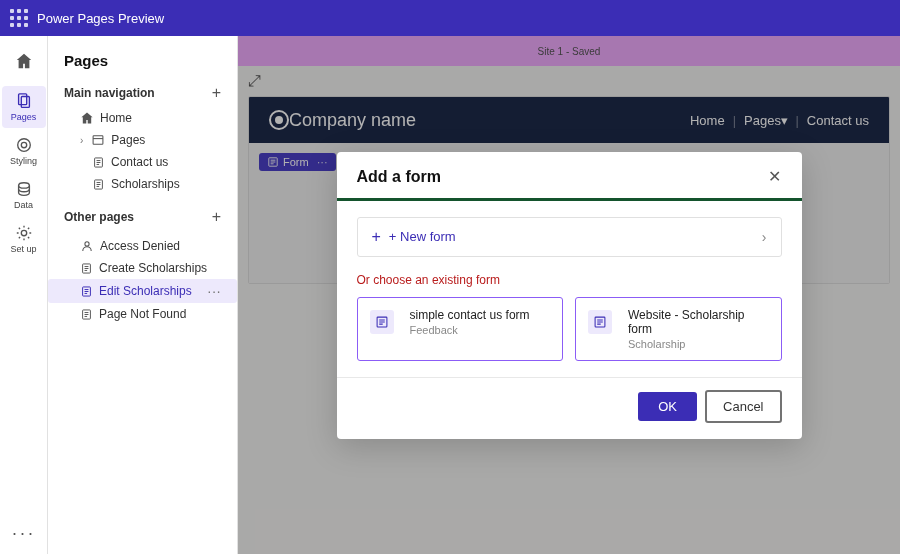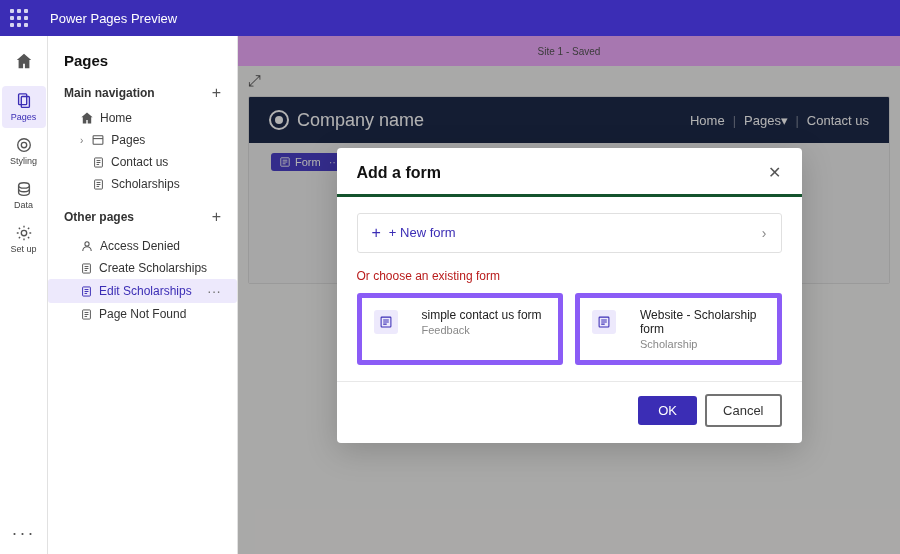--- a/index.html
+++ b/index.html
@@ -6,21 +6,21 @@
 
     body { width: 900px; height: 554px; overflow: hidden; background: #f3f2f1; }
 
     
     .top-bar {
       background: #3b2db5;
       height: 36px;
       display: flex;
       align-items: center;
       padding: 0 10px;
-      gap: 21px;
+      gap: 8px;
     }
     .top-bar-grid {
       display: grid;
       grid-template-columns: repeat(3,5px);
       grid-template-rows: repeat(3,5px);
       gap: 2px;
     }
     .top-bar-grid span {
       width: 4px; height: 4px;
       background: rgba(255,255,255,0.8);
@@ -192,21 +192,20 @@
       background: #1e2a4a;
       height: 46px;
       display: flex;
       align-items: center;
       padding: 0 20px;
       gap: 10px;
     }
     .website-nav-logo {
       display: flex;
       align-items: center;
-      gap: 8px;
       color: #fff;
       font-size: 18px;
       font-weight: 300;
       flex: 1;
     }
     .website-nav-logo .circle {
       width: 20px; height: 20px;
       border: 2px solid #fff;
       border-radius: 50%;
       display: flex;
@@ -225,21 +224,21 @@
     }
     .website-body {
       background: #f0efef;
       height: 140px;
       position: relative;
       padding: 12px;
     }
     .form-chip {
       position: absolute;
       top: 10px;
-      left: 22px;
+      left: 10px;
       background: #4b3fc7;
       color: #fff;
       font-size: 11px;
       padding: 3px 8px;
       border-radius: 3px;
       display: flex;
       align-items: flex-start;
       gap: 4px;
     }
 
@@ -310,27 +309,27 @@
       color: #b91c1c;
       margin-bottom: 10px;
       margin-top: 16px;
     }
     .form-cards {
       display: flex;
       gap: 12px;
     }
     .form-card {
       flex: 1;
-      border: 5px solid #8b5cf6;
+      border: 1px solid #8b5cf6;
       border-radius: 3px;
       padding: 10px 12px;
       cursor: pointer;
       display: flex;
       align-items: flex-start;
-      gap: 24px;
+      gap: 16px;
     }
     .form-card-icon {
       width: 24px; height: 24px;
       background: #ede9fc;
       border-radius: 3px;
       display: flex;
       align-items: center;
       justify-content: center;
       flex-shrink: 0;
       margin-top: 2px;

